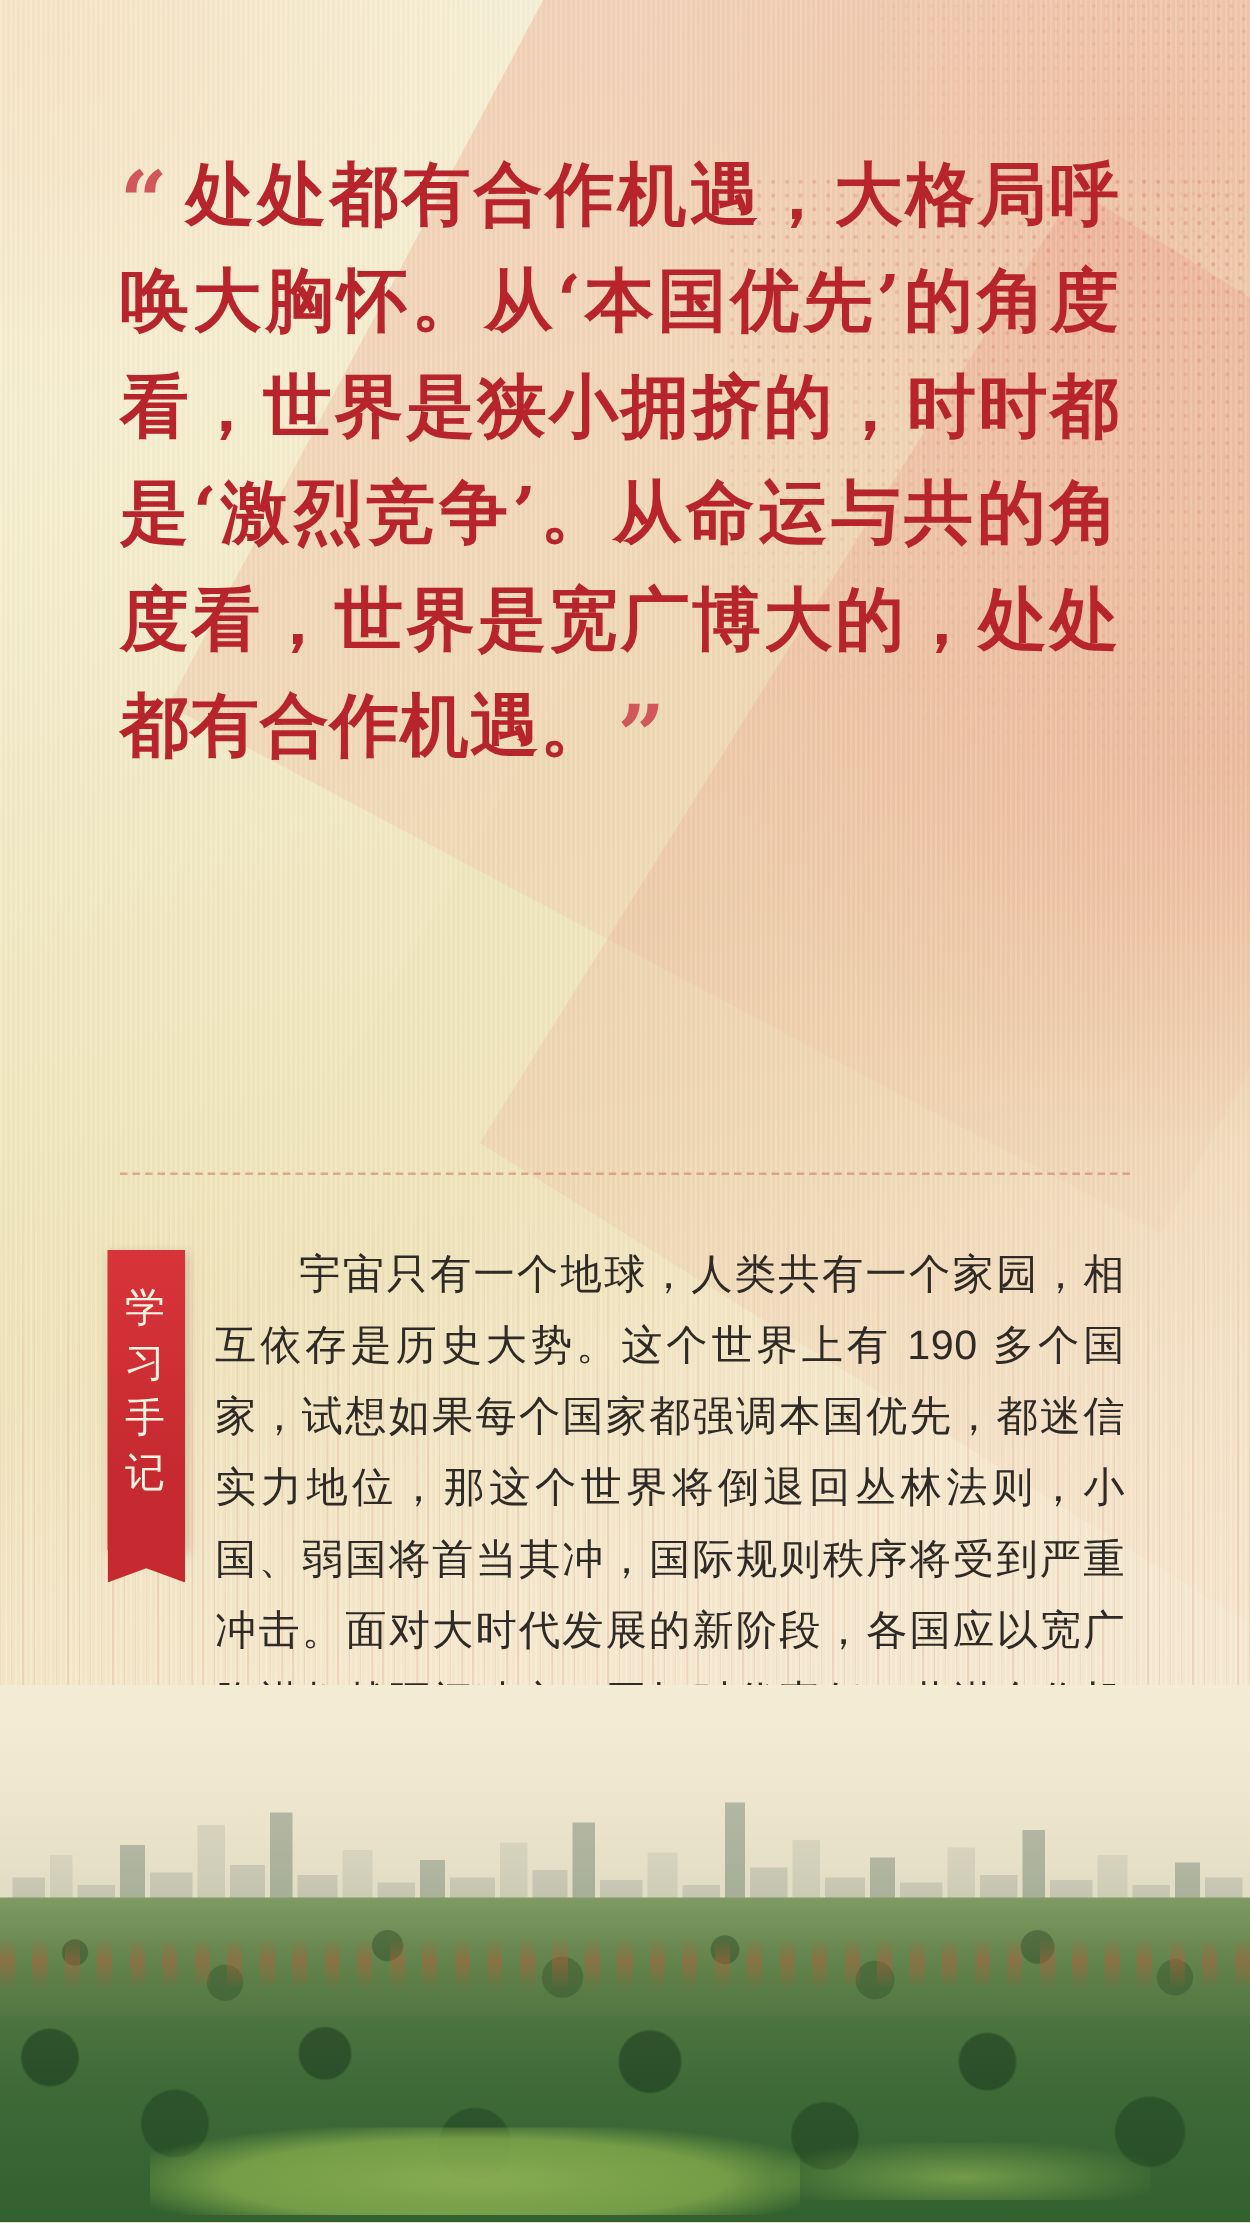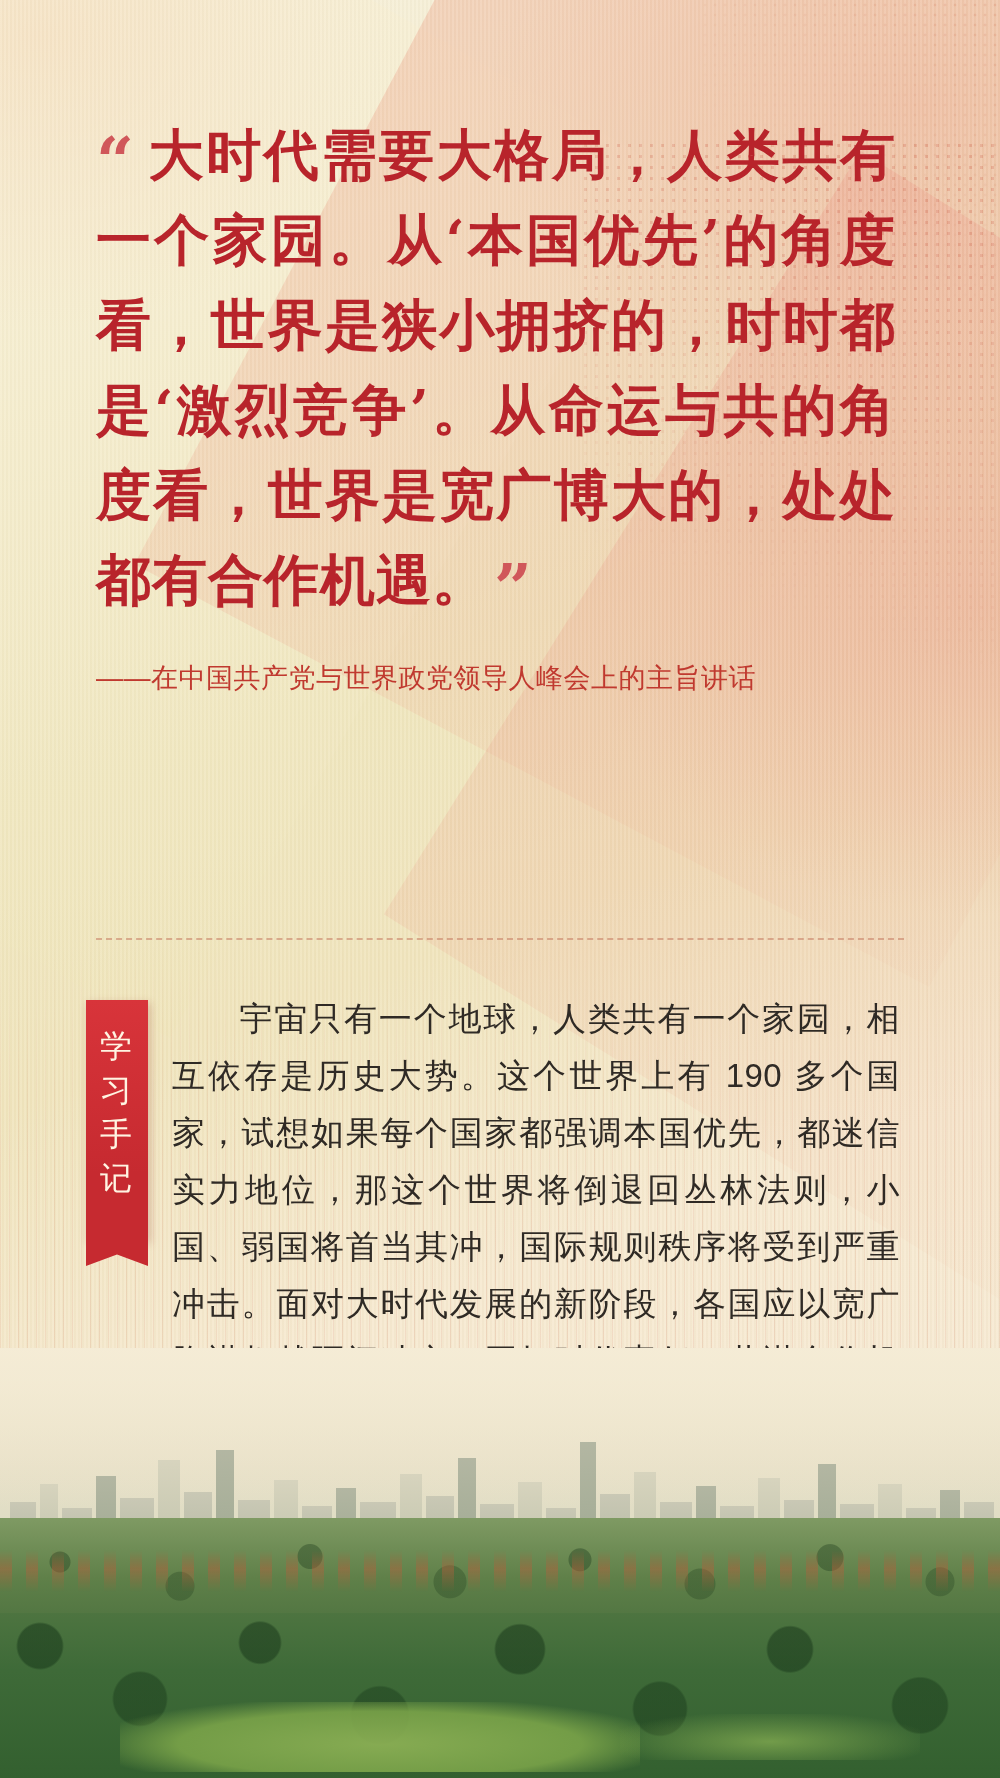--- a/index.html
+++ b/index.html
@@ -313,22 +313,21 @@
   <div class="bg-diagonal-3"></div>
   <div class="bg-wash-pink"></div>
   <div class="bg-diagonal-1"></div>
   <div class="bg-diagonal-2"></div>
   <div class="bg-dots"></div>
   <div class="bg-dots-2"></div>
   <div class="bg-vlines"></div>
   <div class="bg-texture"></div>
 
   <div class="quote-block">
-    <div class="quote-text"><span class="mark-open">“</span><span>大时代需要大格局，人类共有一个家园。从‘本国优先’的角度看，世界是狭小拥挤的，时时都是‘激烈竞争’。从命运与共的角度看，世界是宽广博大的，处处都有合作机遇。</span><span class="mark-close">”</span></div>
-    <div class="quote-source">——在中国共产党与世界政党领导人峰会上的主旨讲话</div>
+    <div class="quote-text"><span class="mark-open">“</span><span>处处都有合作机遇，大格局呼唤大胸怀。从‘本国优先’的角度看，世界是狭小拥挤的，时时都是‘激烈竞争’。从命运与共的角度看，世界是宽广博大的，处处都有合作机遇。</span><span class="mark-close">”</span></div>
   </div>
 
   <div class="divider"></div>
 
   <div class="note-flag">
     <span class="ch">学</span>
     <span class="ch">习</span>
     <span class="ch">手</span>
     <span class="ch">记</span>
   </div>

